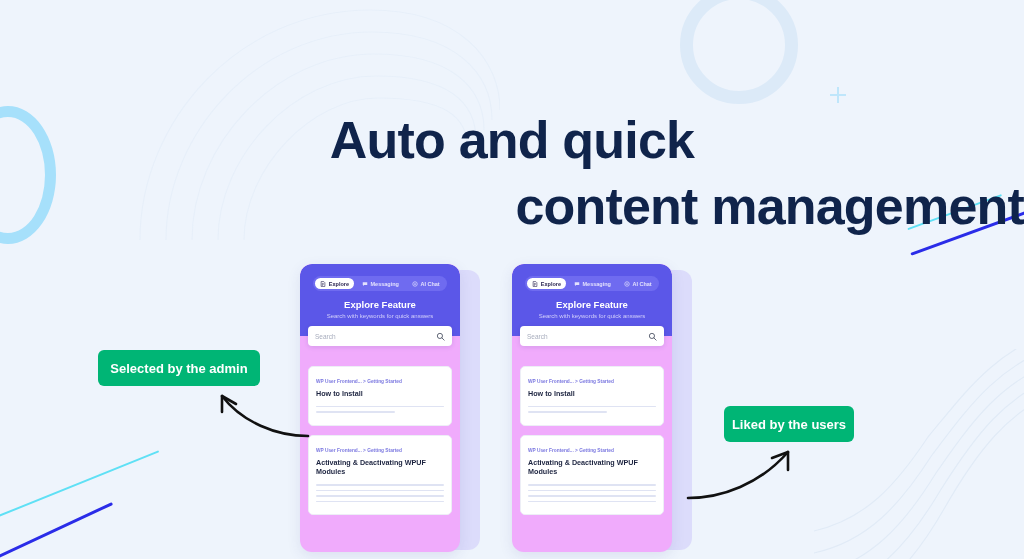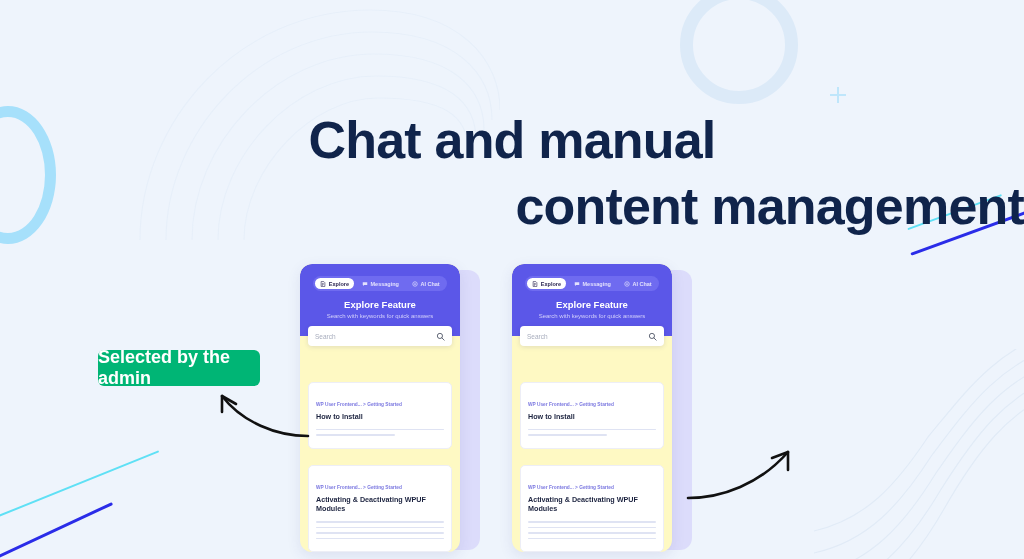--- a/index.html
+++ b/index.html
@@ -81,21 +81,21 @@
     position: absolute;
     left: 20px; top: 6px;
     width: 160px; height: 280px;
     background: #dcdcfb;
     border-radius: 12px;
   }
   .card {
     position: absolute;
     left: 0; top: 0;
     width: 160px; height: 288px;
-    background: #fef9c3;
+    background: #f0abfc;
     border-radius: 12px;
     overflow: hidden;
     box-shadow: 0 4px 14px rgba(60, 60, 140, .10);
   }
   .card-header {
     position: relative;
     background: #5b57e8;
     height: 72px;
     border-radius: 12px 12px 0 0;
     padding-top: 12px;
@@ -157,24 +157,23 @@
     color: #a8adbd;
     flex: 1;
   }
   .search-box svg { flex: none; }
 
   .card-body { padding: 30px 8px 8px; }
 
   .doc-item {
     border: 1px solid #edeef6;
     border-radius: 5px;
-    padding: 19px 7px 8px;
+    padding: 12px 7px 8px;
     margin-bottom: 9px;
     background: #fff;
-    margin-top: 16px;
   }
   .crumb {
     font-size: 4.8px;
     color: #7b78e0;
     font-weight: 600;
     margin-bottom: 5px;
     white-space: nowrap;
     overflow: hidden;
   }
   .doc-title {
@@ -185,21 +184,21 @@
     margin-bottom: 7px;
   }
   .skeleton { height: 1.5px; background: #dfe3f3; border-radius: 1px; margin-bottom: 4px; }
   .skeleton.short { width: 62%; }
 
   
   .badge {
     position: absolute;
     background: #00b575;
     color: #ffffff;
-    font-size: 18px;
+    font-size: 13px;
     font-weight: 700;
     border-radius: 6px;
     display: flex;
     align-items: center;
     justify-content: center;
   }
   .badge-admin { left: 98px; top: 350px; width: 162px; height: 36px; }
   .badge-users { left: 724px; top: 406px; width: 130px; height: 36px; }
 
   .arrow { position: absolute; pointer-events: none; }
@@ -251,21 +250,21 @@
   <div class="deco ring-tr"></div>
   <div class="deco ring-left"></div>
   <div class="deco plus-icon"></div>
 
   <div class="line line-cyan-bl"></div>
   <div class="line line-blue-bl"></div>
   <div class="line line-cyan-tr"></div>
   <div class="line line-blue-tr"></div>
 
   <h1 class="headline">
-    <span>Chat and manual</span>
+    <span>Auto and quick</span>
     <span class="line2">content management</span>
   </h1>
 
   <div class="card-wrap left">
     <div class="card-shadow"></div>
     <div class="card">
       <div class="card-header">
         <div class="tabs">
           <div class="tab active">
             <svg width="6" height="6" viewBox="0 0 16 16">
@@ -372,20 +371,23 @@
           <div class="skeleton"></div>
           <div class="skeleton"></div>
         </div>
       </div>
     </div>
   </div>
 
   <div class="badge badge-admin">
     <span>Selected by the admin</span>
   </div>
+  <div class="badge badge-users">
+    <span>Liked by the users</span>
+  </div>
 
   <svg class="arrow arrow-left" width="112" height="66">
     <path d="M108 54 C76 54 42 40 22 14" fill="none" stroke="#111111" stroke-width="2.6" stroke-linecap="round"></path>
     <path d="M22 14 L36 22 M22 14 L22 30" fill="none" stroke="#111111" stroke-width="2.6" stroke-linecap="round"></path>
   </svg>
 
   <svg class="arrow arrow-right" width="124" height="66">
     <path d="M6 58 C40 58 78 44 106 12" fill="none" stroke="#111111" stroke-width="2.6" stroke-linecap="round"></path>
     <path d="M106 12 L90 18 M106 12 L106 30" fill="none" stroke="#111111" stroke-width="2.6" stroke-linecap="round"></path>
   </svg>

